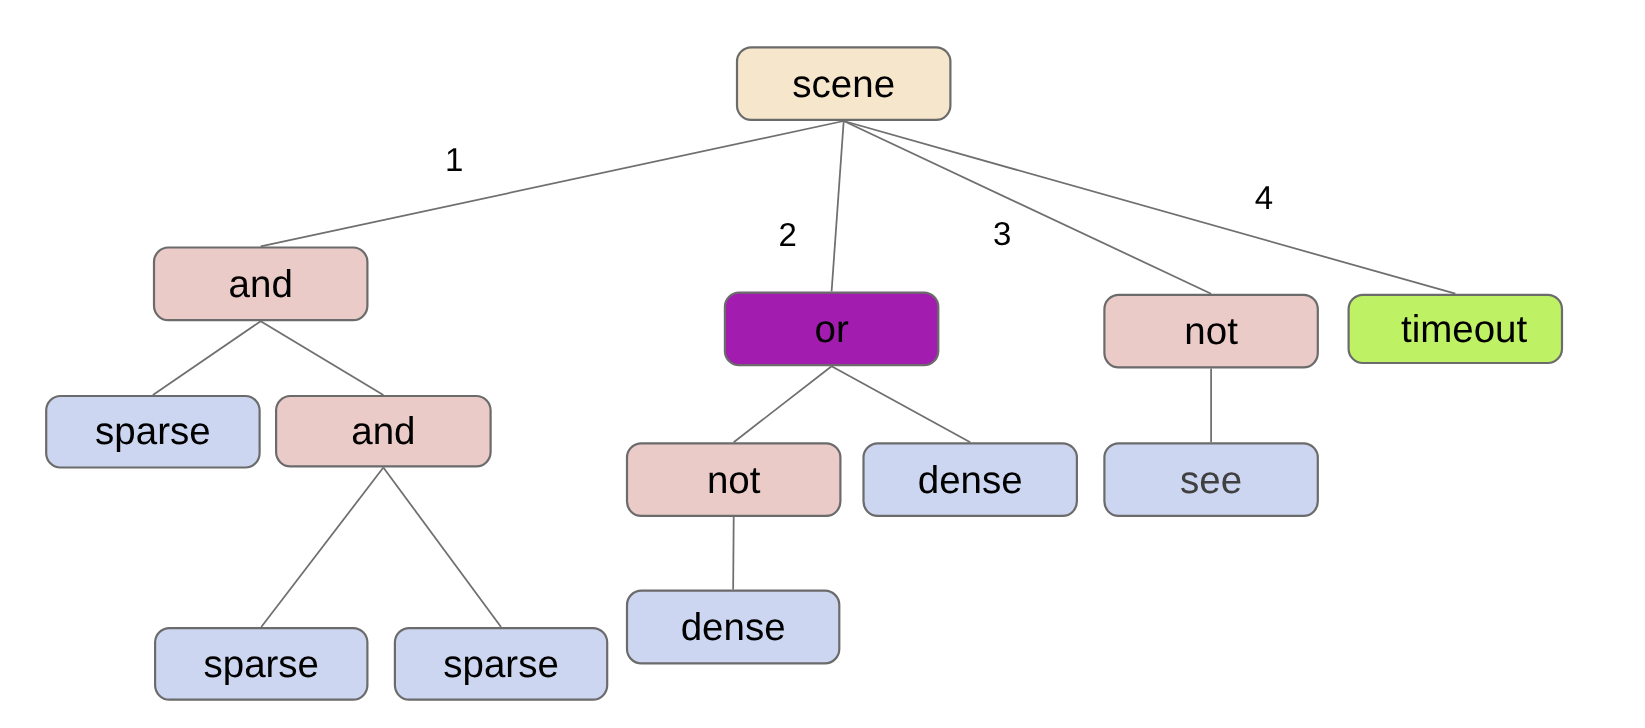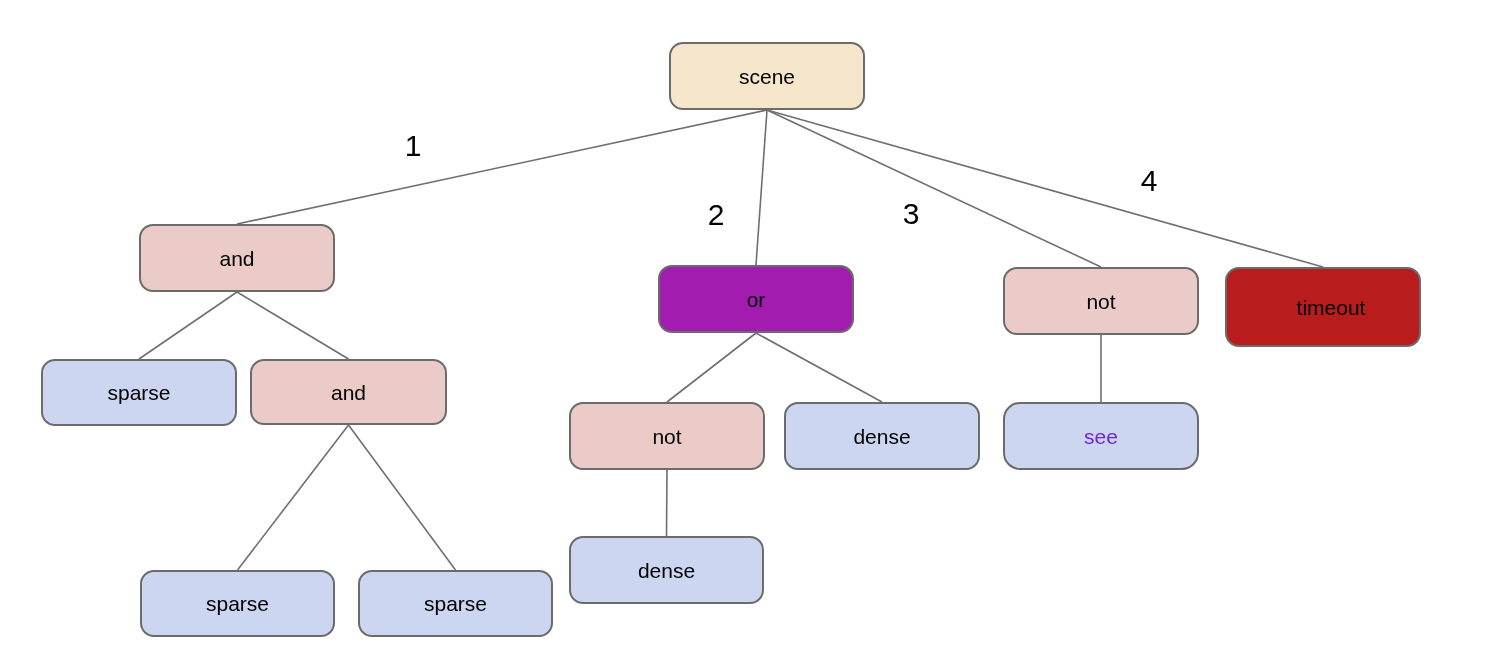--- a/index.html
+++ b/index.html
@@ -24,21 +24,21 @@
     pointer-events: none;
   }
   .node {
     position: absolute;
     box-sizing: border-box;
     border: 2px solid #6b6b6b;
     border-radius: 14px;
     display: flex;
     align-items: center;
     justify-content: center;
-    font-size: 21px;
+    font-size: 35px;
     color: #000000;
     line-height: 1;
     white-space: nowrap;
   }
   .edge-label {
     position: absolute;
     transform: translate(-50%, -50%);
     font-size: 30px;
     color: #000000;
     line-height: 1;
@@ -60,26 +60,26 @@
       <line x1="756" y1="333" x2="667" y2="402" stroke="#6f6f6f" stroke-width="1.6"></line>
       <line x1="756" y1="333" x2="882" y2="402" stroke="#6f6f6f" stroke-width="1.6"></line>
       <line x1="667" y1="470" x2="666.5" y2="536" stroke="#6f6f6f" stroke-width="1.6"></line>
       <line x1="1101" y1="335" x2="1101" y2="402" stroke="#6f6f6f" stroke-width="1.6"></line>
     </svg>
   <div id="node-layer">
       <div class="node" style="left: 669px; top: 42px; width: 196px; height: 68px; background: rgb(246, 230, 204); border-color: rgb(107, 107, 107); color: rgb(0, 0, 0);">scene</div>
       <div class="node" style="left: 139px; top: 224px; width: 196px; height: 68px; background: rgb(235, 203, 200); border-color: rgb(107, 107, 107); color: rgb(0, 0, 0);">and</div>
       <div class="node" style="left: 658px; top: 265px; width: 196px; height: 68px; background: #a21caf; border-color: rgb(107, 107, 107); color: rgb(0, 0, 0);">or</div>
       <div class="node" style="left: 1003px; top: 267px; width: 196px; height: 68px; background: rgb(235, 203, 200); border-color: rgb(107, 107, 107); color: rgb(0, 0, 0);">not</div>
-      <div class="node" style="left: 1225px; top: 267px; width: 196px; height: 80px; background: #b91c1c; border-color: rgb(107, 107, 107); color: rgb(0, 0, 0); padding-left: 16px;">timeout</div>
+      <div class="node" style="left: 1225px; top: 267px; width: 196px; height: 64px; background: #bef264; border-color: rgb(107, 107, 107); color: rgb(0, 0, 0); padding-left: 16px;">timeout</div>
       <div class="node" style="left: 41px; top: 359px; width: 196px; height: 67px; background: rgb(204, 214, 240); border-color: rgb(107, 107, 107); color: rgb(0, 0, 0);">sparse</div>
       <div class="node" style="left: 250px; top: 359px; width: 197px; height: 66px; background: rgb(235, 203, 200); border-color: rgb(107, 107, 107); color: rgb(0, 0, 0);">and</div>
       <div class="node" style="left: 569px; top: 402px; width: 196px; height: 68px; background: rgb(235, 203, 200); border-color: rgb(107, 107, 107); color: rgb(0, 0, 0);">not</div>
       <div class="node" style="left: 784px; top: 402px; width: 196px; height: 68px; background: rgb(204, 214, 240); border-color: rgb(107, 107, 107); color: rgb(0, 0, 0);">dense</div>
-      <div class="node" style="left: 1003px; top: 402px; width: 196px; height: 68px; background: rgb(204, 214, 240); border-color: rgb(107, 107, 107); color: #6d28d9; border-radius: 17px;">see</div>
+      <div class="node" style="left: 1003px; top: 402px; width: 196px; height: 68px; background: rgb(204, 214, 240); border-color: rgb(107, 107, 107); color: #404040;">see</div>
       <div class="node" style="left: 569px; top: 536px; width: 195px; height: 68px; background: rgb(204, 214, 240); border-color: rgb(107, 107, 107); color: rgb(0, 0, 0);">dense</div>
       <div class="node" style="left: 140px; top: 570px; width: 195px; height: 67px; background: rgb(204, 214, 240); border-color: rgb(107, 107, 107); color: rgb(0, 0, 0);">sparse</div>
       <div class="node" style="left: 358px; top: 570px; width: 195px; height: 67px; background: rgb(204, 214, 240); border-color: rgb(107, 107, 107); color: rgb(0, 0, 0);">sparse</div>
     </div>
   <div id="label-layer">
       <span class="edge-label" style="left: 413px; top: 146px;">1</span>
       <span class="edge-label" style="left: 716px; top: 215px;">2</span>
       <span class="edge-label" style="left: 911px; top: 214px;">3</span>
       <span class="edge-label" style="left: 1149px; top: 181px;">4</span>
     </div>

